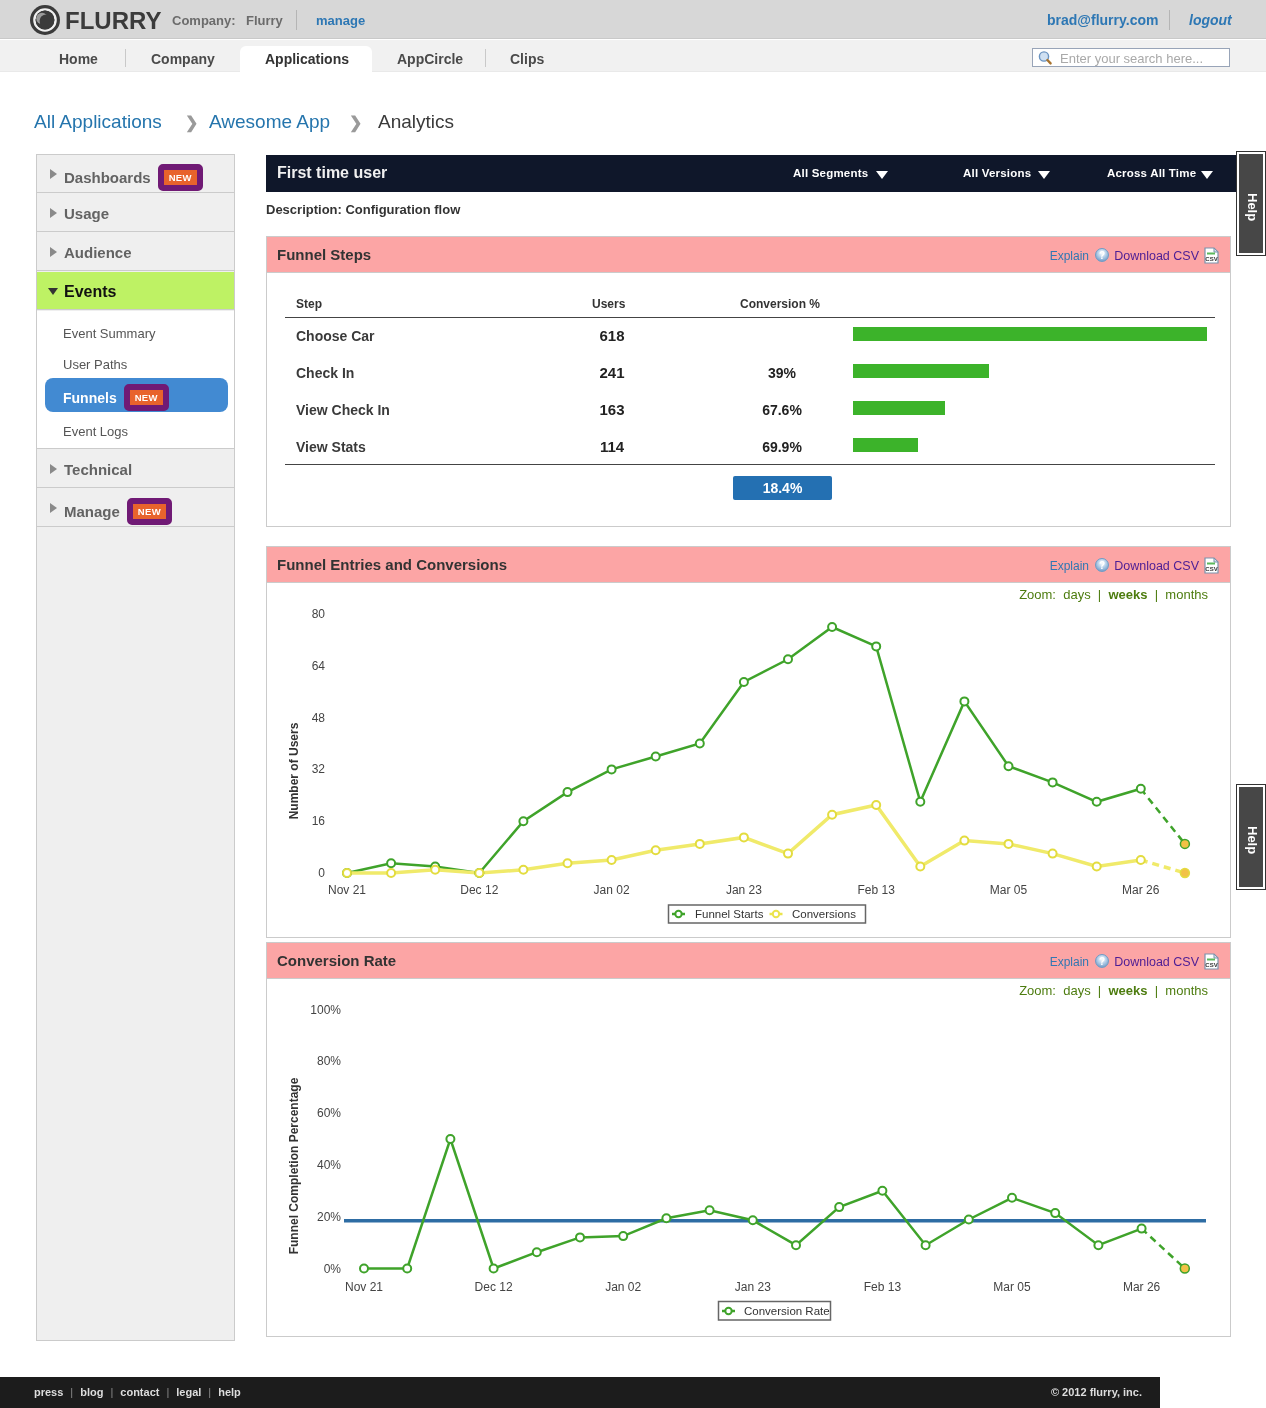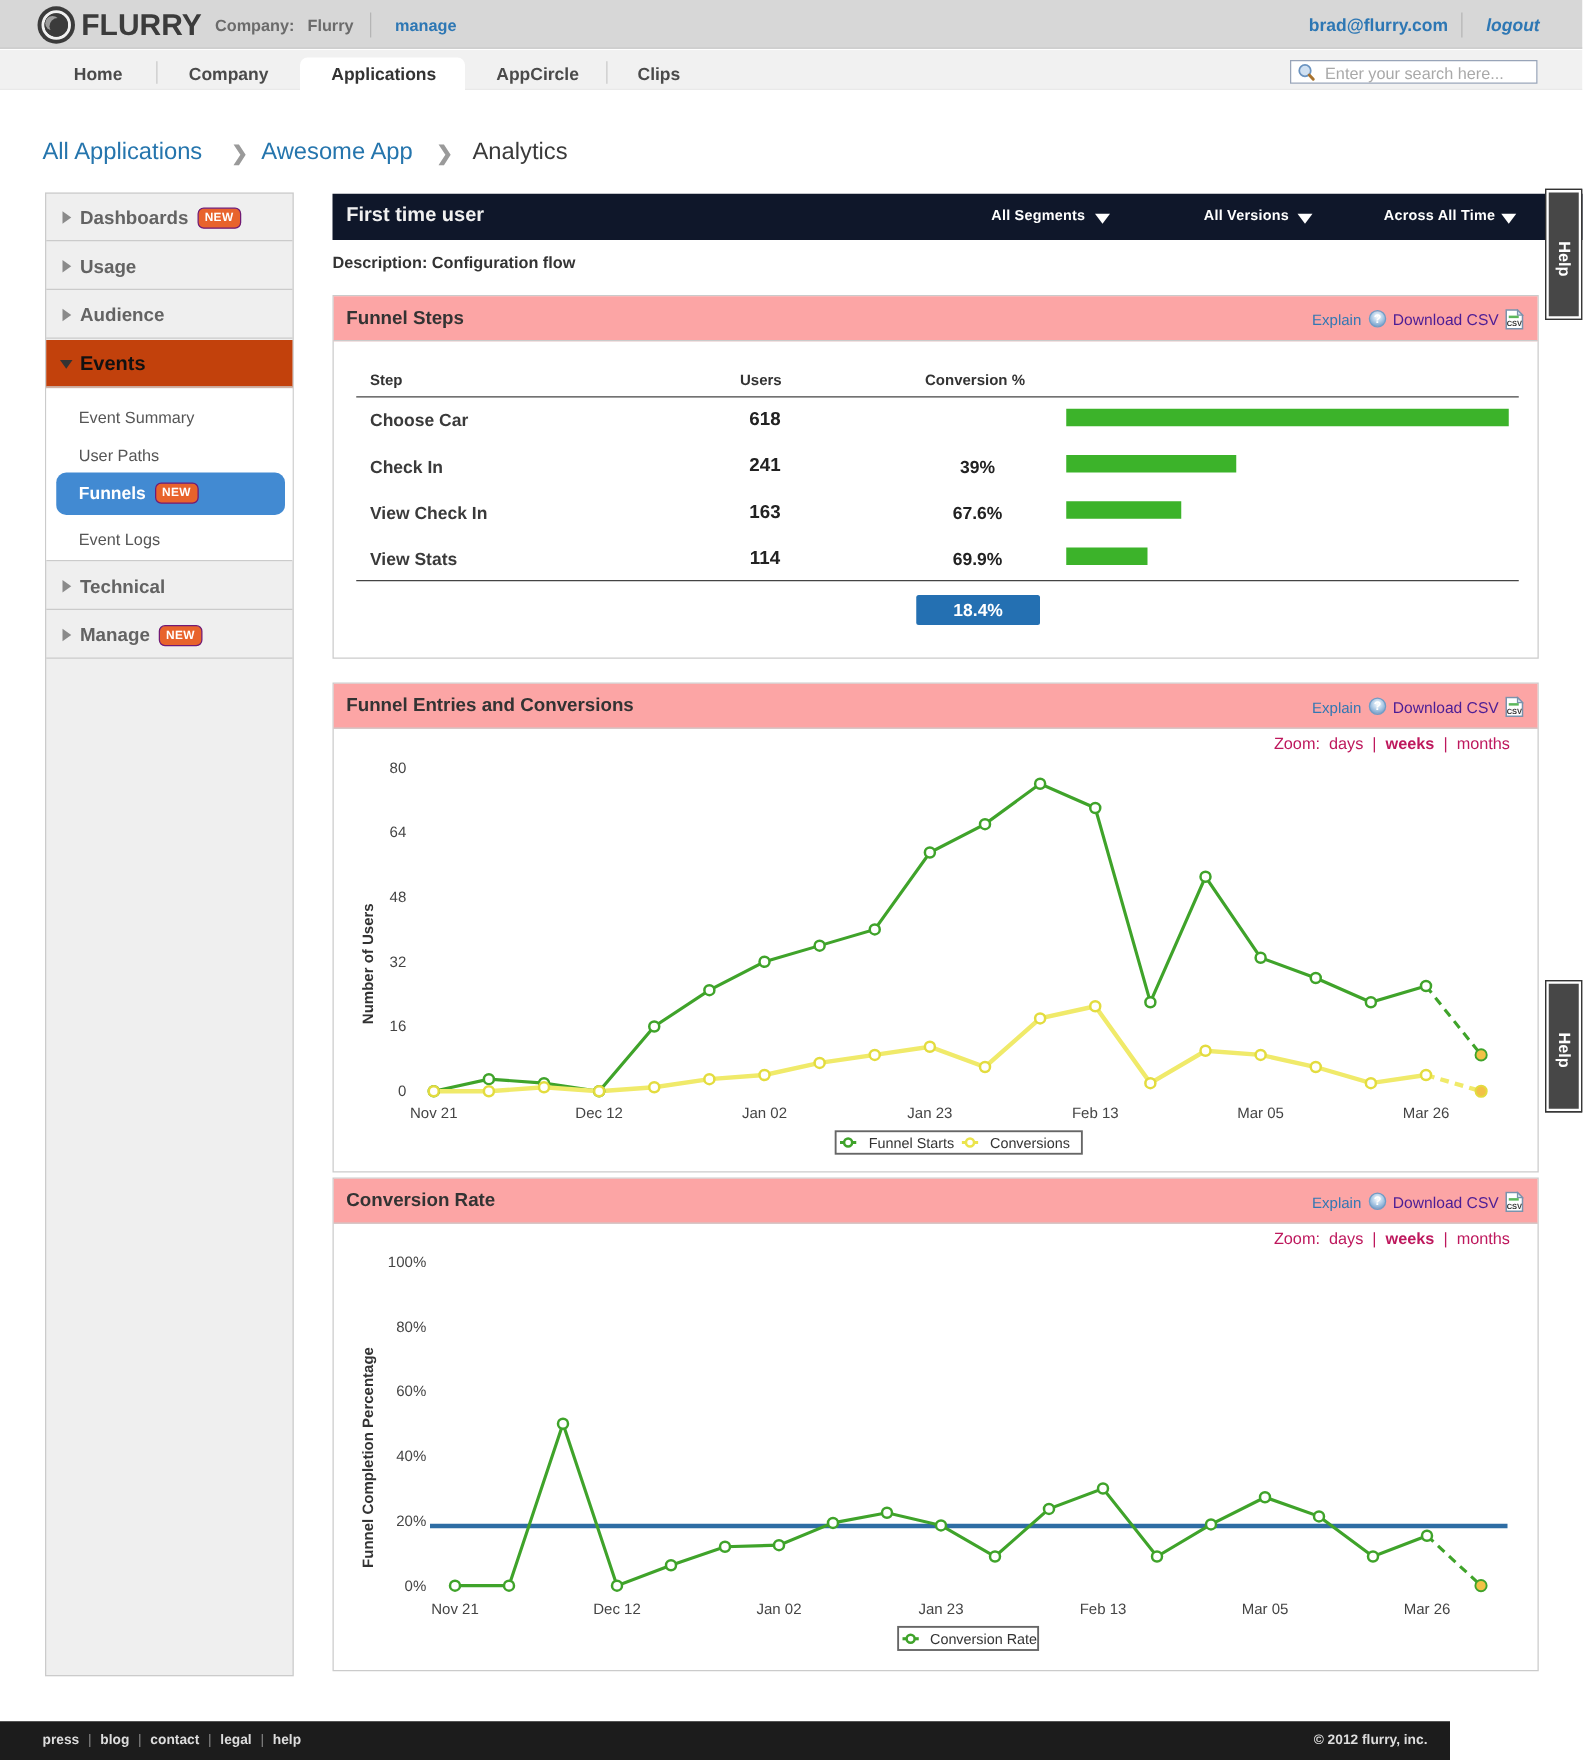--- a/index.html
+++ b/index.html
@@ -27,21 +27,21 @@
 .crumb { top:111px; font-size:19px; }
 .crumb-blue { color:#2575ad; }
 .crumb-dark { color:#3a3a3a; }
 .chev { top:113px; font-size:16px; font-weight:bold; color:#9a9a9a; }
 
 
 .sidebar { left:36px; top:154px; width:199px; height:1187px; background:#efefef; border:1px solid #cbcbcb; }
 .sideitem { position:absolute; left:0; width:197px; height:38px; border-bottom:1px solid #cbcbcb; }
 .sideitem .tri { position:absolute; left:13px; top:14px; width:0; height:0; border-left:7px solid #8a8a8a; border-top:5px solid transparent; border-bottom:5px solid transparent; }
 .sideitem .lab { position:absolute; left:27px; top:11px; font-size:15px; font-weight:bold; color:#636363; }
-.newbadge { display:inline-block; background:#e8632c; border:1px solid #701a75; color:#fff; font-size:9.5px; font-weight:bold; border-radius:5px; padding:2px 5px; margin-left:7px; position:relative; top:-2px; letter-spacing:0.3px; }
+.newbadge { display:inline-block; background:#e8632c; border:6px solid #701a75; color:#fff; font-size:9.5px; font-weight:bold; border-radius:5px; padding:2px 5px; margin-left:7px; position:relative; top:-2px; letter-spacing:0.3px; }
 .subitem { position:absolute; left:26px; font-size:13px; color:#555; }
 .funnelbtn { position:absolute; left:8px; top:223px; width:183px; height:34px; background:#428ad2; border-radius:8px; }
 .funnelbtn .flab { position:absolute; left:18px; top:8px; font-size:14px; font-weight:bold; color:#fff; }
 
 
 .titlebar { left:266px; top:155px; width:1056px; height:37px; background:#0f172a; }
 .titlebar .t { position:absolute; left:11px; top:9px; color:#f0f0f0; font-size:16px; font-weight:bold; }
 .ddl { position:absolute; top:12px; color:#fff; font-size:11.5px; font-weight:bold; letter-spacing:0.2px; }
 .ddt { position:absolute; top:16px; width:0; height:0; border-top:8px solid #fff; border-left:6.5px solid transparent; border-right:6.5px solid transparent; }
 .desc { left:266px; top:202px; font-size:13px; font-weight:bold; color:#333; }
@@ -56,21 +56,21 @@
 
 
 .th { position:absolute; font-size:12px; font-weight:bold; color:#333; }
 .rowlab { position:absolute; font-size:14px; font-weight:bold; color:#3a3a3a; }
 .rownum { position:absolute; font-size:15px; font-weight:bold; color:#222; width:80px; text-align:center; }
 .rowpct { position:absolute; font-size:14px; font-weight:bold; color:#222; width:90px; text-align:center; }
 .gbar { position:absolute; height:14px; background:#3cb32a; }
 .hline { position:absolute; height:1px; background:#444; }
 .badge { position:absolute; background:#2470b2; color:#fff; font-size:14px; font-weight:bold; text-align:center; border-radius:2px; }
 
-.zoomline { position:absolute; font-size:13px; color:#be185d; }
+.zoomline { position:absolute; font-size:13px; color:#4d7c0f; }
 .al { font-size:12px; fill:#444; }
 .atitle { font-size:12px; font-weight:bold; fill:#333; }
 .leg { font-size:11.5px; fill:#333; }
 
 
 .helptab { position:absolute; left:1236px; width:30px; background:#474747; border:1px solid #333; box-shadow:inset 0 0 0 2px #fff; }
 .helptab span { position:absolute; left:4px; top:50%; color:#fff; font-size:13px; font-weight:bold; transform:translateY(-50%) rotate(90deg); display:block; width:22px; }
 
 
 .footer { left:0; top:1377px; width:1160px; height:31px; background:#1c1c1c; }
@@ -127,21 +127,21 @@
       <div class="lab">Dashboards<span class="newbadge">NEW</span></div>
     </div>
   <div class="sideitem" style="top:39px;">
       <div class="tri"></div>
       <div class="lab">Usage</div>
     </div>
   <div class="sideitem" style="top:78px;">
       <div class="tri"></div>
       <div class="lab">Audience</div>
     </div>
-  <div class="sideitem" style="top:117px; background:#c2410c;">
+  <div class="sideitem" style="top:117px; background:#bef264;">
       <div class="tri" style="border-left:5px solid transparent; border-right:5px solid transparent; border-top:7px solid #333; border-bottom:none; top:16px; left:11px;"></div>
       <div class="lab" style="color:#111; font-size:16px;">Events</div>
     </div>
   <div class="sideitem" style="top:156px; height:138px; background:#fff;">
     <div class="subitem" style="top:15px;">Event Summary</div>
     <div class="subitem" style="top:46px;">User Paths</div>
     <div class="subitem" style="top:113px;">Event Logs</div>
   </div>
   <div class="funnelbtn">
       <div class="flab">Funnels<span class="newbadge">NEW</span></div>

